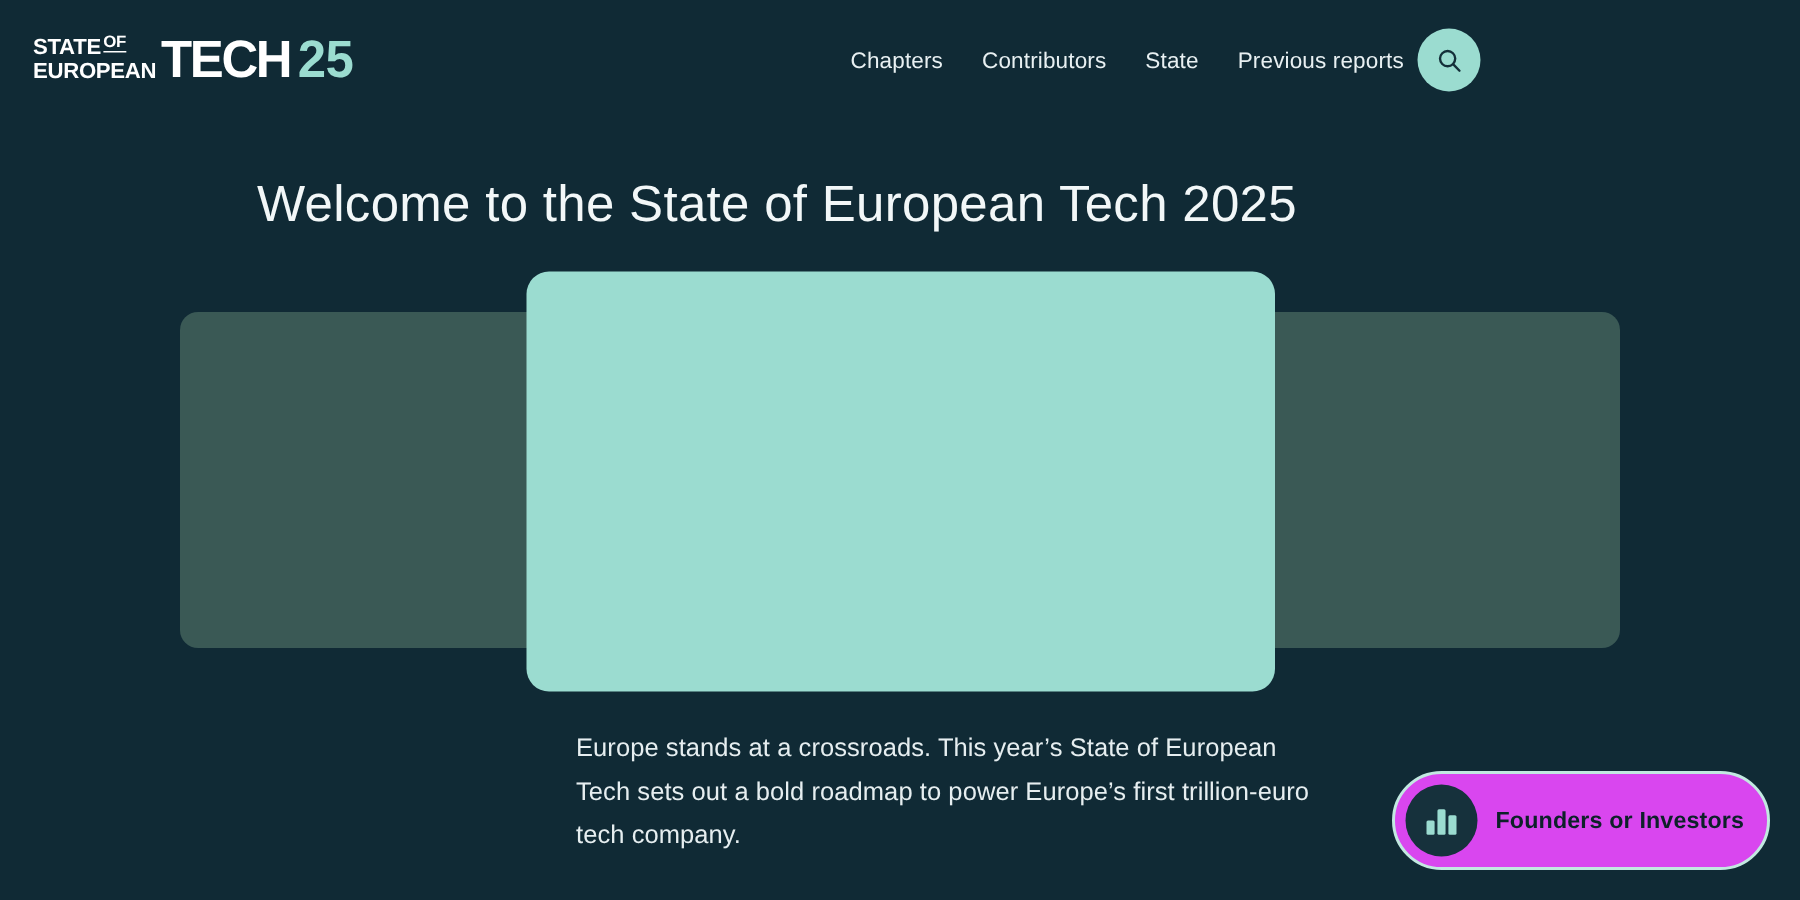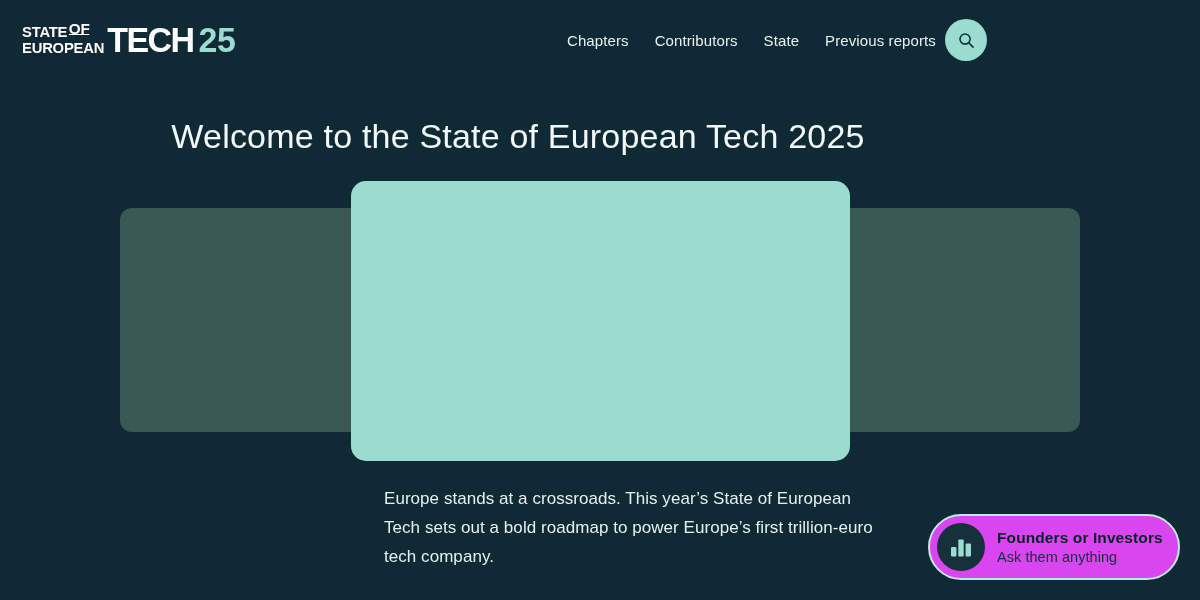--- a/index.html
+++ b/index.html
@@ -50,21 +50,21 @@
     font-weight: bold;
     font-size: 14.5px;
     letter-spacing: -0.2px;
     color: #ffffff;
     font-family: "Liberation Sans", sans-serif;
     transform: scaleX(1.02);
     transform-origin: left center;
   }
   .logo-line.l1 { margin-bottom: 2px; }
   .logo-of {
-    font-size: 15px;
+    font-size: 11px;
     line-height: 9px;
     margin-left: 1.5px;
     position: relative;
     top: -1px;
     border-bottom: 1.6px solid #ffffff;
     padding-bottom: 1px;
   }
   .logo-tech {
     font-weight: bold;
     font-size: 35px;
@@ -294,15 +294,14 @@
 <div class="widget">
   <span class="widget-circle">
     <svg width="24" height="22" viewBox="0 0 24 22">
       <rect x="2" y="11" width="5.4" height="9.5" rx="1" fill="#9bdcd0"></rect>
       <rect x="9.3" y="3.5" width="5.4" height="17" rx="1" fill="#9bdcd0"></rect>
       <rect x="16.6" y="7.5" width="5.4" height="13" rx="1" fill="#9bdcd0"></rect>
     </svg>
   </span>
   <span class="widget-text">
     <span class="widget-title">Founders or Investors</span>
-    <span class="widget-sub">Ask them anything</span>
   </span>
 </div>
 
 </body></html>

